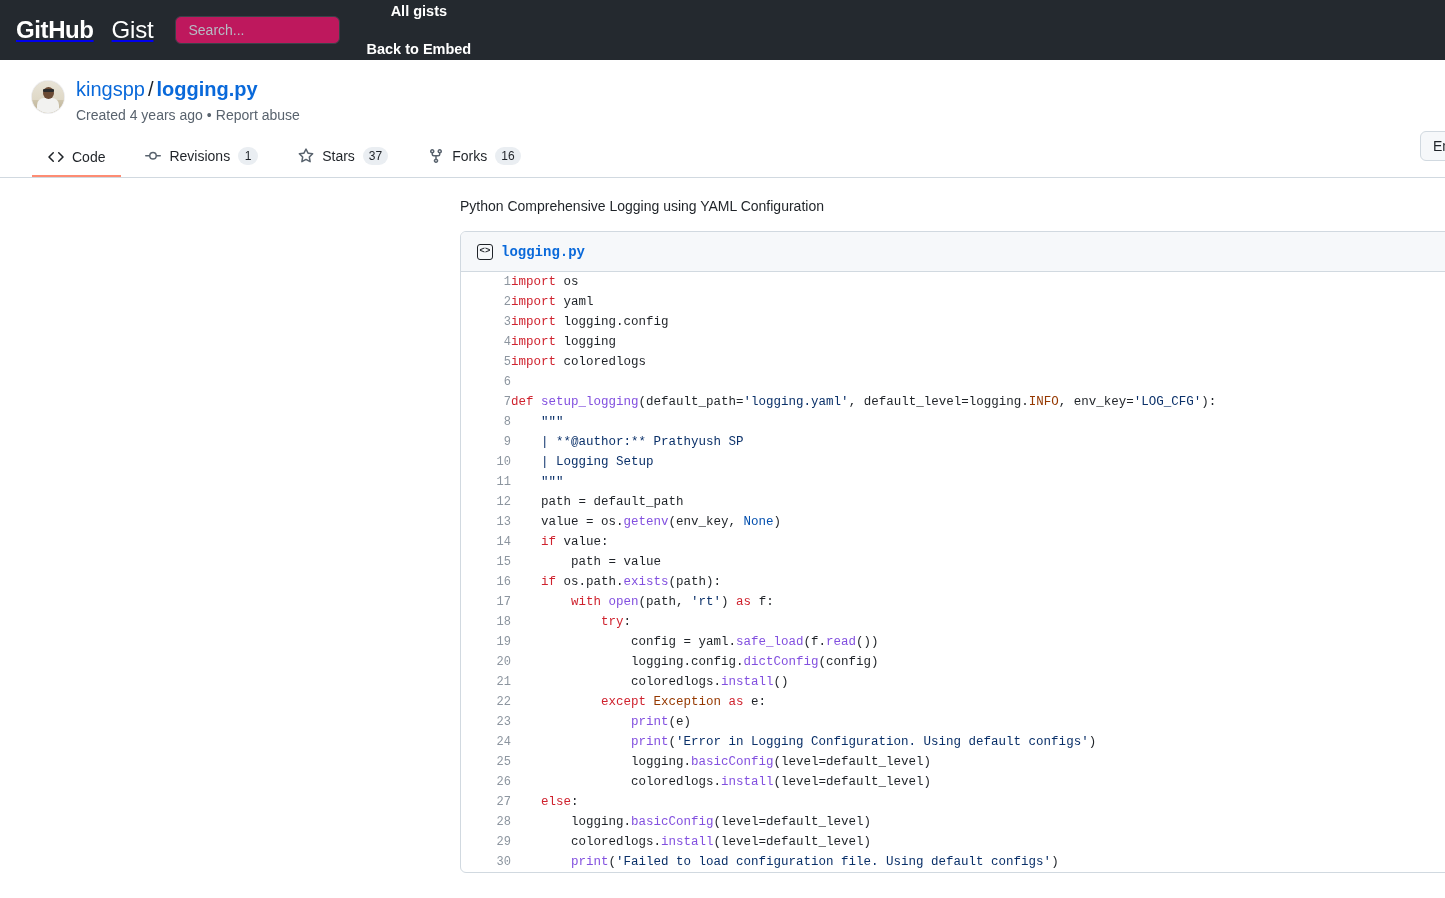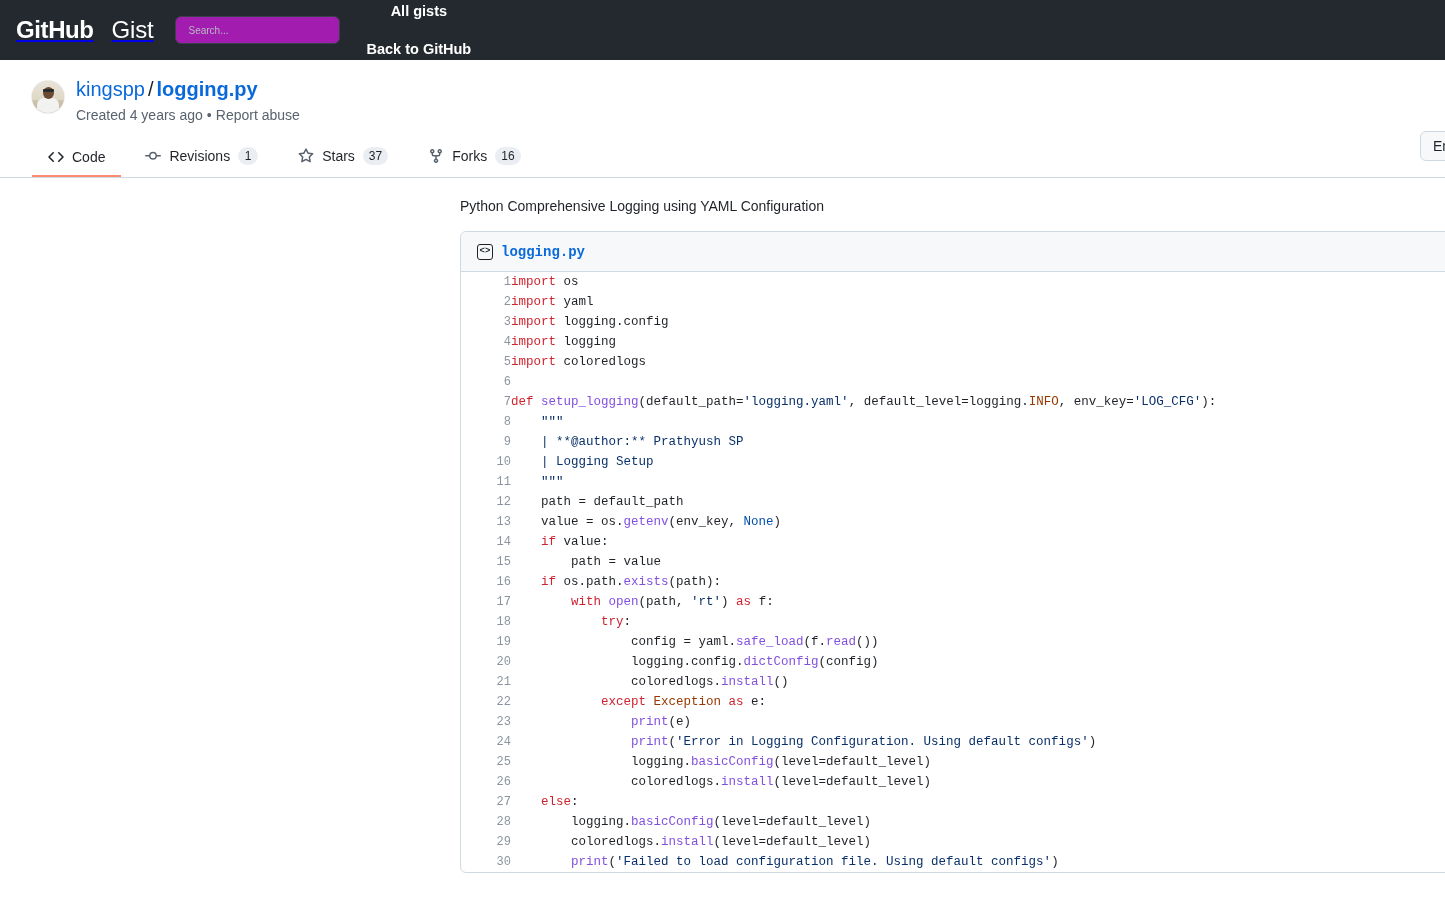--- a/index.html
+++ b/index.html
@@ -27,25 +27,25 @@
     white-space: nowrap;
   }
   .logo-github {
     color: #ffffff; font-size: 24px; font-weight: 700; letter-spacing: -0.4px;
   }
   .logo-gist {
     color: #ffffff; font-size: 24px; font-weight: 300; letter-spacing: -0.2px;
   }
   #header-search {
     width: 165px; height: 28px;
-    background: #a21caf;
+    background: #be185d;
     border: 1px solid #3b4149;
     border-radius: 6px;
     color: #e6edf3;
-    font-size: 10px;
+    font-size: 14px;
     font-family: "Liberation Sans", sans-serif;
     padding: 0 12px;
     outline: none;
   }
   #header-search::placeholder { color: #b6bcc4; }
   .header-nav {
     display: flex; align-items: center; gap: 22px;
     margin-left: 10px;
     flex-direction: column;
   }
@@ -216,21 +216,21 @@
 <body>
 
 <div id="site-header">
   <a class="logo-wrap" href="#">
     <span class="logo-github">GitHub</span>
       <span class="logo-gist">Gist</span>
   </a>
   <input id="header-search" type="text" placeholder="Search..." style="">
   <div class="header-nav">
     <a class="header-link" href="#">All gists</a>
-    <a class="header-link" href="#">Back to GitHub</a>
+    <a class="header-link" href="#">Back to Embed</a>
   </div>
 </div>
 
 <div id="gist-meta">
   <div class="meta-row">
     <div id="avatar">
       <div class="sky"></div>
         <div class="sand"></div>
       <div class="body"></div>
         <div class="head"></div>

